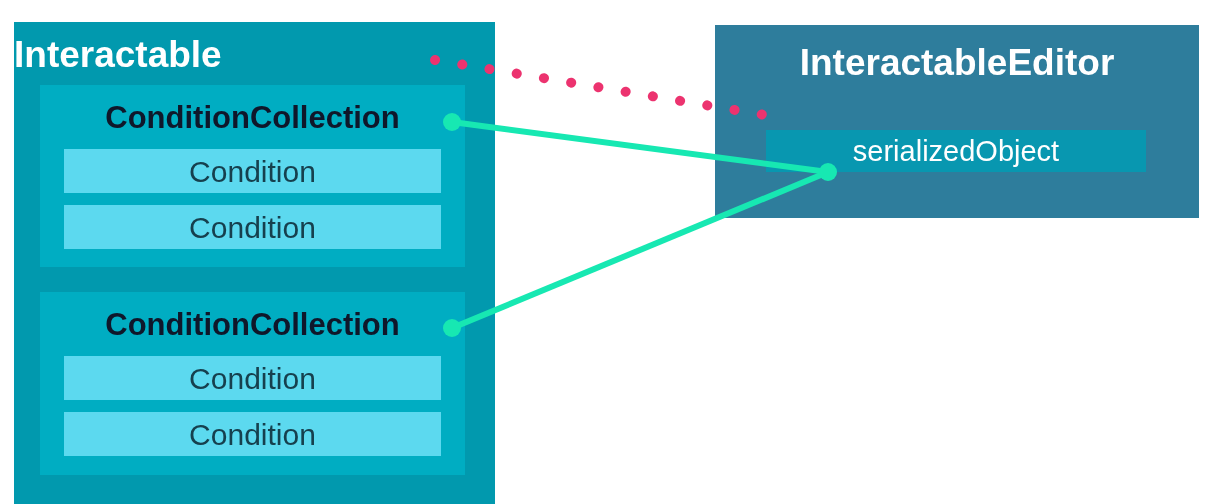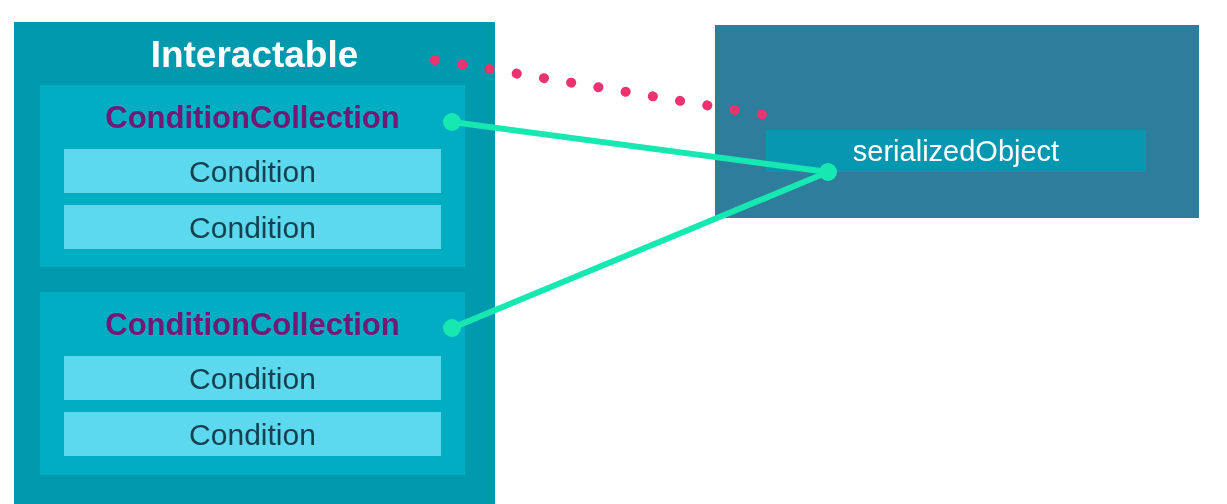--- a/index.html
+++ b/index.html
@@ -26,39 +26,39 @@
   .interactable-box {
     position: absolute;
     left: 14px; top: 22px;
     width: 481px; height: 482px;
     background: #0199ae;
     z-index: 1;
   }
   .interactable-title {
     height: 63px;
     line-height: 66px;
-    text-align: center;
+    text-align: left;
     color: #ffffff;
     font-size: 37px;
     font-weight: 700;
     border-radius: 15px;
   }
   .collection {
     position: absolute;
     left: 26px;
     width: 425px;
     background: #00adc2;
   }
   .collection-1 { top: 63px;  height: 182px; }
   .collection-2 { top: 270px; height: 183px; }
   .collection-title {
     height: 64px;
     line-height: 66px;
     text-align: center;
-    color: #701a75;
+    color: #0f172a;
     font-size: 31px;
     font-weight: 700;
   }
   .condition {
     margin: 0 24px 12px 24px;
     height: 44px;
     line-height: 45px;
     text-align: center;
     background: #5cd9ef;
     color: #16404e;
@@ -130,16 +130,17 @@
     </div>
 
     <div class="collection collection-2">
       <div class="collection-title">ConditionCollection</div>
       <div class="condition">Condition</div>
       <div class="condition">Condition</div>
     </div>
   </div>
 
   <div class="editor-box">
+    <div class="editor-title">InteractableEditor</div>
     <div class="field field-serialized">serializedObject</div>
   </div>
 
 </div>
 
 </body></html>

